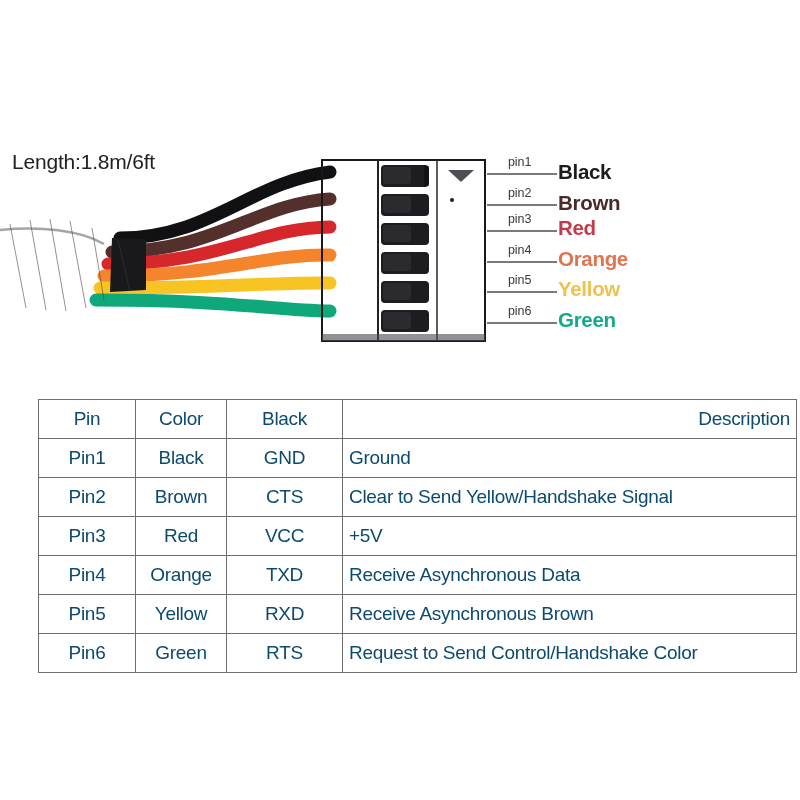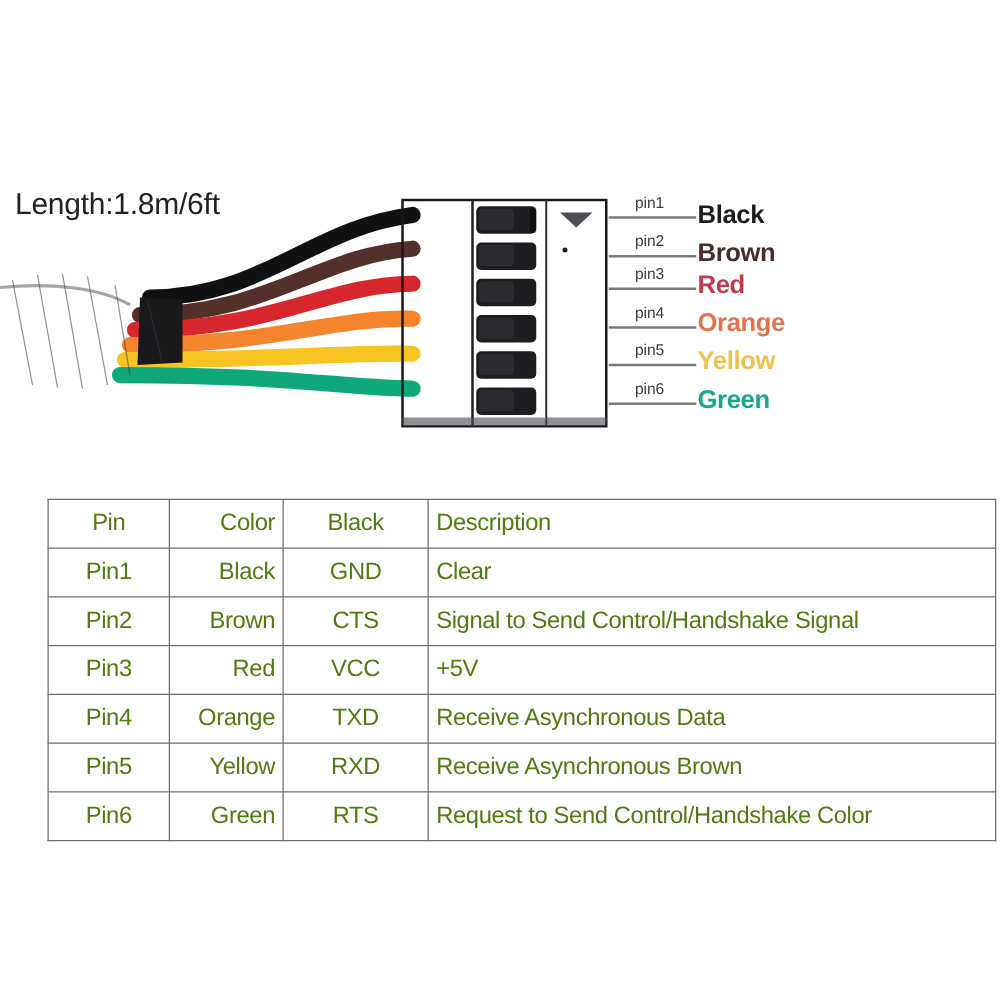--- a/index.html
+++ b/index.html
@@ -30,21 +30,21 @@
     top: 0;
     width: 800px;
     height: 380px;
   }
 
   
   #length-caption {
     position: absolute;
     left: 12px;
     top: 150px;
-    font-size: 24px;
+    font-size: 21px;
     color: #222222;
     letter-spacing: -0.2px;
     white-space: nowrap;
   }
 
   
   .pin-row {
     position: absolute;
     height: 0;
   }
@@ -69,31 +69,31 @@
     left: 38px;
     top: 399px;
     width: 706px;
     border-collapse: collapse;
     table-layout: fixed;
   }
   #pinout-table td {
     border: 1.5px solid #6e6e6e;
     height: 38px;
     font-size: 19px;
-    color: #4d7c0f;
+    color: #0c4a6e;
     padding: 0 6px;
     letter-spacing: -0.3px;
     overflow: hidden;
     white-space: nowrap;
   }
   .col-pin   { width: 84px;  text-align: center; }
-  .col-color { width: 78px;  text-align: right; }
+  .col-color { width: 78px;  text-align: center; }
   .col-name  { width: 103px; text-align: center; }
   .col-desc  { width: 441px; text-align: left; padding-left: 22px; }
-  .desc-head { text-align: left; padding-left: 6px; }
+  .desc-head { text-align: right; padding-left: 6px; }
 </style>
 </head>
 <body>
 
 <div id="photo-region">
 
   <svg id="cable-svg" viewBox="0 0 800 380">
     <defs>
       <linearGradient id="sleeveGrad" x1="0" y1="0" x2="0" y2="1">
         <parameter name="stop" offset="0%" stop-color="#2b2b2e"></parameter>
@@ -233,27 +233,27 @@
     <tr>
       <td class="col-pin">Pin</td>
       <td class="col-color">Color</td>
       <td class="col-name">Black</td>
       <td class="col-desc desc-head">Description</td>
     </tr>
     <tr>
       <td class="col-pin">Pin1</td>
       <td class="col-color">Black</td>
       <td class="col-name">GND</td>
-      <td class="col-desc">Clear</td>
+      <td class="col-desc">Ground</td>
     </tr>
     <tr>
       <td class="col-pin">Pin2</td>
       <td class="col-color">Brown</td>
       <td class="col-name">CTS</td>
-      <td class="col-desc">Signal to Send Control/Handshake Signal</td>
+      <td class="col-desc">Clear to Send Yellow/Handshake Signal</td>
     </tr>
     <tr>
       <td class="col-pin">Pin3</td>
       <td class="col-color">Red</td>
       <td class="col-name">VCC</td>
       <td class="col-desc">+5V</td>
     </tr>
     <tr>
       <td class="col-pin">Pin4</td>
       <td class="col-color">Orange</td>

